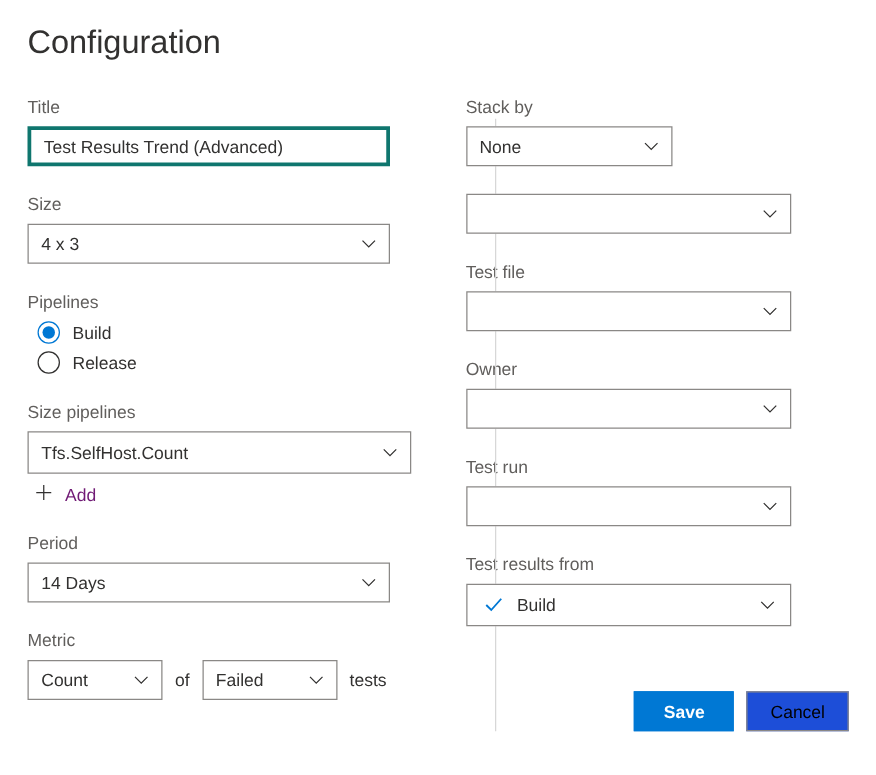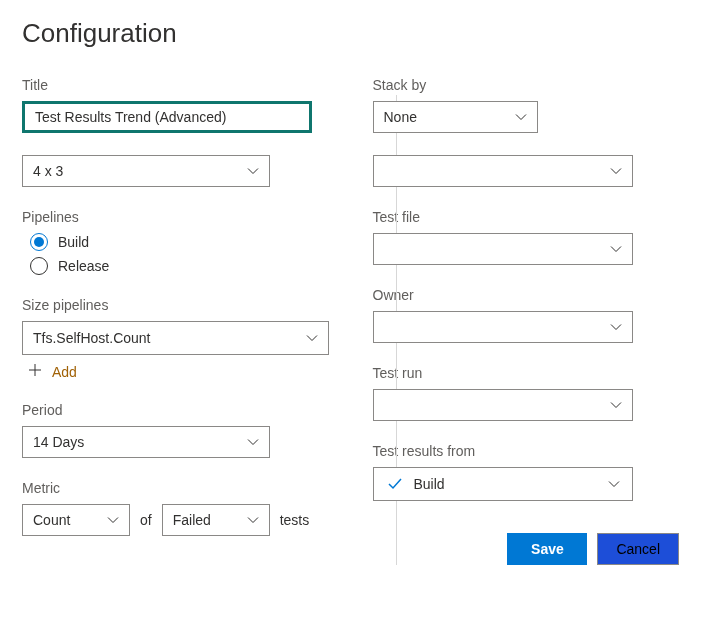--- a/index.html
+++ b/index.html
@@ -50,21 +50,21 @@
       max-width: 100%;
       height: 32px;
       border: 3px solid #0f766e;
       padding: 0 10px;
       font-family: inherit;
       font-size: 14px;
       color: #323130;
       background: #fff;
     }
     .select {
-      width: 248px;
+      width: 290px;
       max-width: 100%;
       height: 32px;
       border: 1px solid #8a8886;
       background: #fff;
       padding: 0 30px 0 10px;
       font-size: 14px;
       color: #323130;
       display: flex;
       align-items: center;
       position: relative;
@@ -130,33 +130,33 @@
       background: #0078d4;
     }
     .radio-label { color: #323130; }
     .add-row {
       display: flex;
       align-items: center;
       gap: 10px;
       margin-top: 8px;
       padding-left: 6px;
       cursor: pointer;
-      color: #a16207;
+      color: #701a75;
     }
     .metric-row {
       display: flex;
       align-items: center;
       gap: 10px;
     }
     .midword { color: #323130; }
     .buttons {
       display: flex;
       gap: 10px;
       justify-content: flex-end;
-      margin-top: 32px;
+      margin-top: 52px;
     }
     .btn {
       height: 32px;
       min-width: 80px;
       padding: 0 18px;
       font-family: inherit;
       font-size: 14px;
       border: 1px solid #8a8886;
       background: #1d4ed8;
       cursor: pointer;
@@ -178,20 +178,21 @@
   <div class="divider"></div>
 
   <div class="col">
 
     <div class="group">
       <span class="label">Title</span>
       <input type="text" class="text-input" value="Test Results Trend (Advanced)" style="">
     </div>
 
     <div class="group">
+      <span class="label">Size</span>
       <div class="select">
         <span>4 x 3</span>
         <span class="chevron">
           <svg width="12" height="8" viewBox="0 0 12 8">
               <path d="M1 1.5 L6 6.5 L11 1.5" stroke="#323130" stroke-width="1" fill="none"></path>
             </svg>
         </span>
       </div>
     </div>
 

